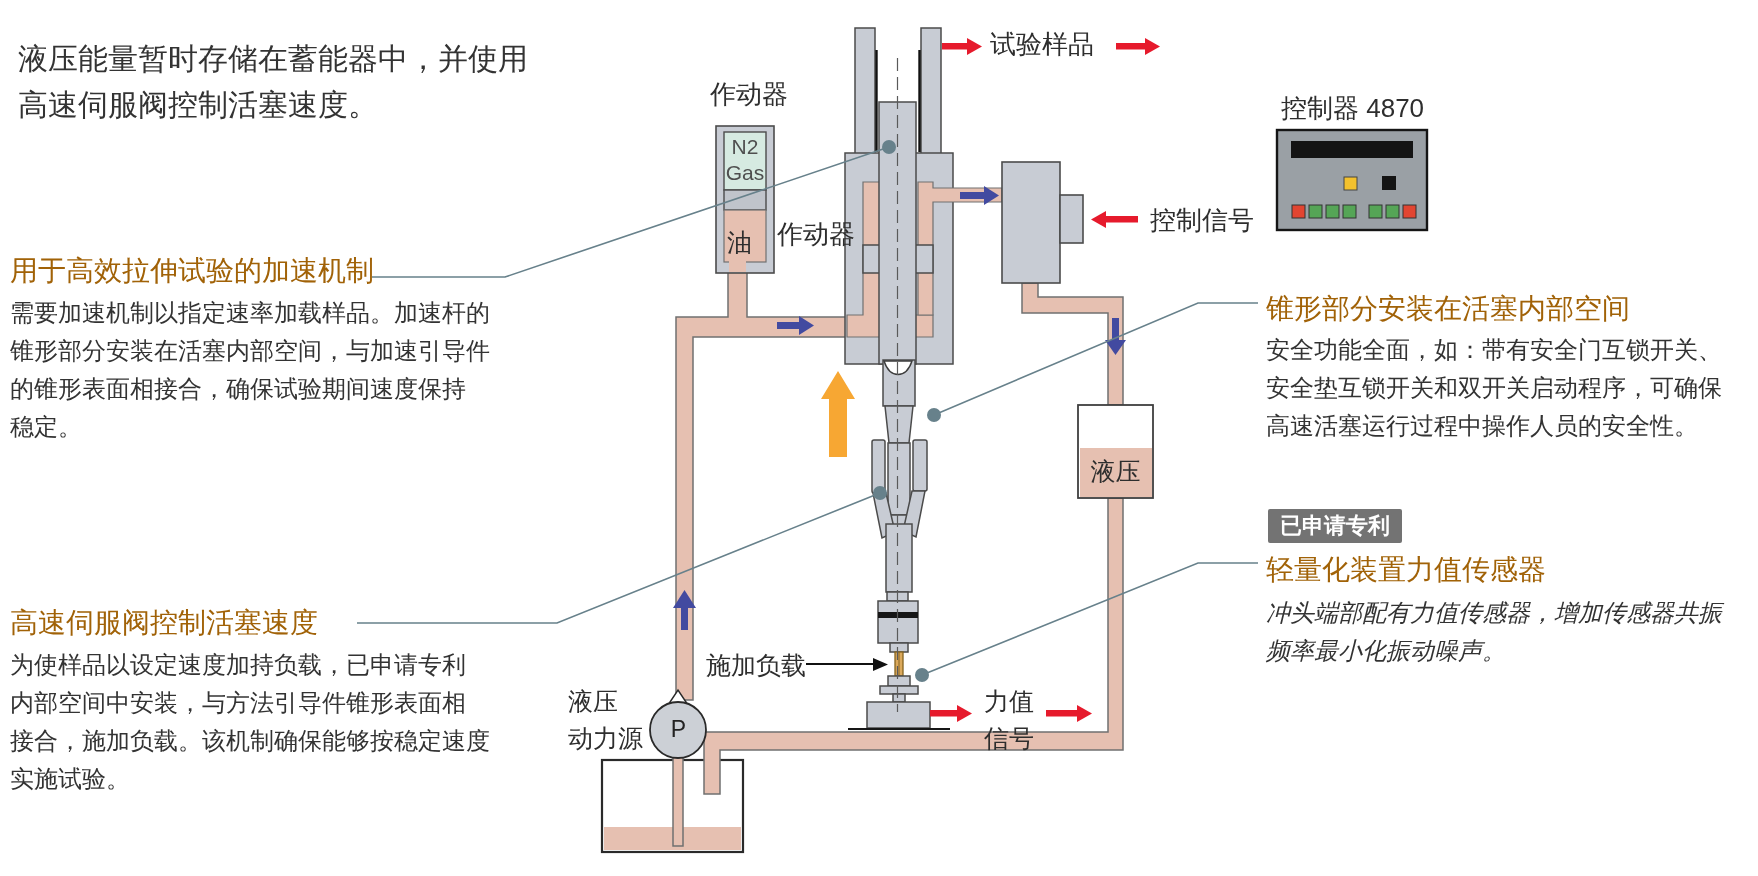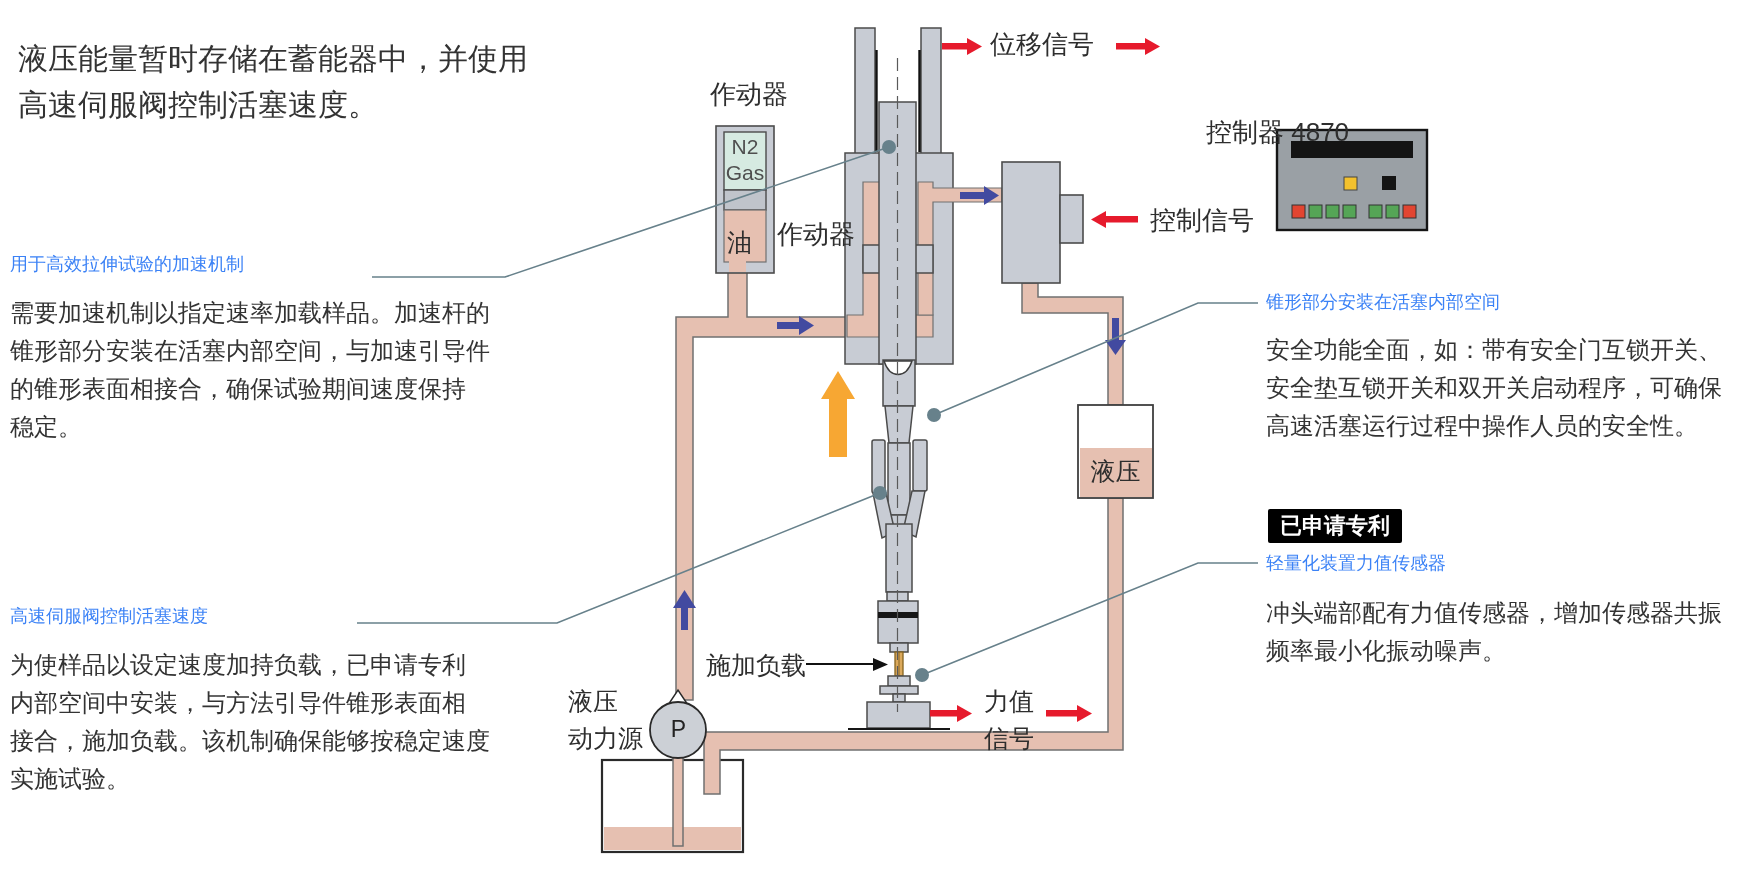--- a/index.html
+++ b/index.html
@@ -1,22 +1,22 @@
 <!DOCTYPE html>
 <html><head>
 <meta charset="utf-8">
 <style>
   html,body{margin:0;padding:0;background:#fff;}
   #canvas{position:relative;width:1758px;height:876px;background:#ffffff;overflow:hidden;
           font-family:"Liberation Sans","DejaVu Sans",sans-serif;}
   .lbl{position:absolute;white-space:nowrap;color:#2e2e2e;font-size:25px;line-height:1.2;}
   .intro{position:absolute;left:18px;top:12px;font-size:30px;line-height:46px;color:#333;white-space:nowrap;margin-top:24px;}
-  .h{position:absolute;font-size:18px;color:#3b82f6;white-space:nowrap;}
+  .h{position:absolute;font-size:28px;color:#a16207;white-space:nowrap;}
   .body{position:absolute;color:#333;font-size:24px;line-height:38px;white-space:nowrap;}
-  .badge{position:absolute;background:#000000;color:#ffffff;font-size:22px;font-weight:bold;
+  .badge{position:absolute;background:#737373;color:#ffffff;font-size:22px;font-weight:bold;
          padding:4px 12px;line-height:26px;white-space:nowrap;border-radius:2px;}
   .ctr{text-align:center;}
   svg{position:absolute;left:0;top:0;}
 </style>
 </head>
 <body>
 
 <div id="canvas">
 
   <svg width="1758" height="876" viewBox="0 0 1758 876">
@@ -173,35 +173,35 @@
 
   <div class="h" style="left:1266px;top:290px;">锥形部分安装在活塞内部空间</div>
   <div class="body" style="left:1266px;top:331px;">
     <div>安全功能全面，如：带有安全门互锁开关、</div>
     <div>安全垫互锁开关和双开关启动程序，可确保</div>
     <div>高速活塞运行过程中操作人员的安全性。</div>
   </div>
 
   <div class="badge" style="left:1268px;top:509px;">已申请专利</div>
   <div class="h" style="left:1266px;top:551px;">轻量化装置力值传感器</div>
-  <div class="body" style="left:1266px;top:594px;">
+  <div class="body" style="left:1266px;top:594px;font-style:italic;">
     <div>冲头端部配有力值传感器，增加传感器共振</div>
     <div>频率最小化振动噪声。</div>
   </div>
 
   <div class="lbl" style="left:710px;top:79px;font-size:26px;">作动器</div>
   <div class="lbl ctr" style="left:719px;top:134px;width:52px;font-size:21px;line-height:26px;color:#4f4f4f;">
     <div>N2</div>
     <div>Gas</div>
   </div>
   <div class="lbl" style="left:727px;top:227px;">油</div>
   <div class="lbl" style="left:777px;top:219px;font-size:26px;">作动器</div>
-  <div class="lbl" style="left:990px;top:29px;font-size:26px;">位移信号</div>
+  <div class="lbl" style="left:990px;top:29px;font-size:26px;">试验样品</div>
   <div class="lbl" style="left:1150px;top:205px;font-size:26px;">控制信号</div>
-  <div class="lbl" style="left:1206px;top:93px;font-size:26px;margin-top:24px;">控制器 4870</div>
+  <div class="lbl" style="left:1281px;top:93px;font-size:26px;">控制器 4870</div>
   <div class="lbl ctr" style="left:1078px;top:456px;width:75px;">液压</div>
   <div class="lbl" style="left:706px;top:650px;">施加负载</div>
   <div class="lbl" style="left:568px;top:683px;line-height:37px;">
     <div>液压</div>
     <div>动力源</div>
   </div>
   <div class="lbl ctr" style="left:982px;top:683px;width:54px;line-height:37px;">
     <div>力值</div>
     <div>信号</div>
   </div>

